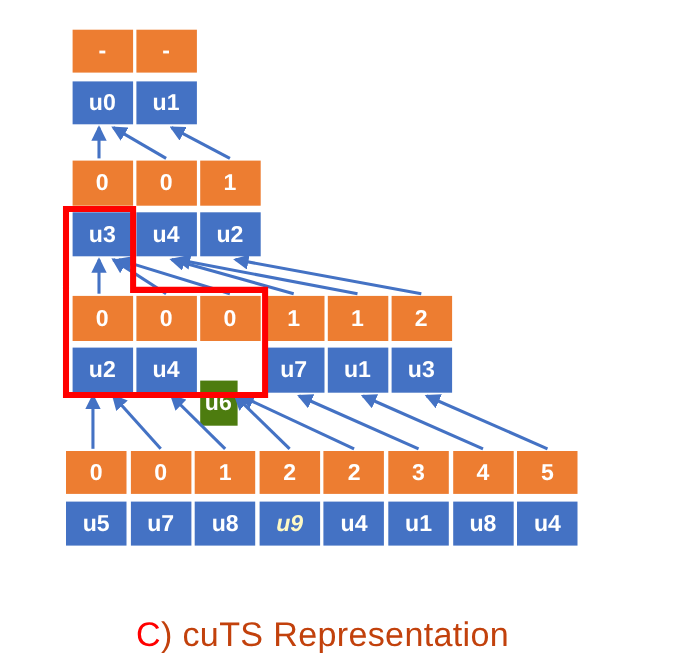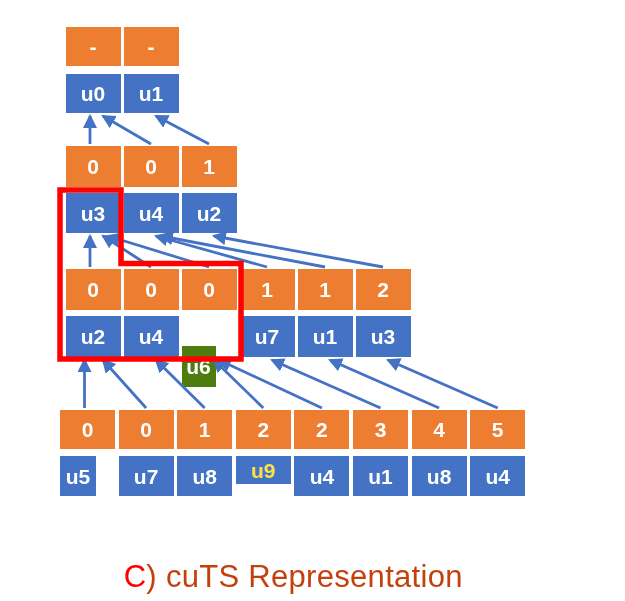--- a/index.html
+++ b/index.html
@@ -61,24 +61,24 @@
       <div class="cell" style="left: 297.5px; top: 316px; width: 55px; height: 41px; background: rgb(68, 114, 196); color: rgb(255, 255, 255);">u1</div>
       <div class="cell" style="left: 355.5px; top: 316px; width: 55px; height: 41px; background: rgb(68, 114, 196); color: rgb(255, 255, 255);">u3</div>
       <div class="cell" style="left: 60px; top: 410px; width: 55px; height: 39px; background: rgb(237, 125, 49); color: rgb(255, 255, 255);">0</div>
       <div class="cell" style="left: 118.6px; top: 410px; width: 55px; height: 39px; background: rgb(237, 125, 49); color: rgb(255, 255, 255);">0</div>
       <div class="cell" style="left: 177.2px; top: 410px; width: 55px; height: 39px; background: rgb(237, 125, 49); color: rgb(255, 255, 255);">1</div>
       <div class="cell" style="left: 235.8px; top: 410px; width: 55px; height: 39px; background: rgb(237, 125, 49); color: rgb(255, 255, 255);">2</div>
       <div class="cell" style="left: 294.4px; top: 410px; width: 55px; height: 39px; background: rgb(237, 125, 49); color: rgb(255, 255, 255);">2</div>
       <div class="cell" style="left: 353px; top: 410px; width: 55px; height: 39px; background: rgb(237, 125, 49); color: rgb(255, 255, 255);">3</div>
       <div class="cell" style="left: 411.6px; top: 410px; width: 55px; height: 39px; background: rgb(237, 125, 49); color: rgb(255, 255, 255);">4</div>
       <div class="cell" style="left: 470.2px; top: 410px; width: 55px; height: 39px; background: rgb(237, 125, 49); color: rgb(255, 255, 255);">5</div>
-      <div class="cell" style="left: 60px; top: 456px; width: 36px; height: 40px; background: rgb(68, 114, 196); color: rgb(255, 255, 255);">u5</div>
+      <div class="cell" style="left: 60px; top: 456px; width: 55px; height: 40px; background: rgb(68, 114, 196); color: rgb(255, 255, 255);">u5</div>
       <div class="cell" style="left: 118.6px; top: 456px; width: 55px; height: 40px; background: rgb(68, 114, 196); color: rgb(255, 255, 255);">u7</div>
       <div class="cell" style="left: 177.2px; top: 456px; width: 55px; height: 40px; background: rgb(68, 114, 196); color: rgb(255, 255, 255);">u8</div>
-      <div class="cell" style="left: 235.8px; top: 456px; width: 55px; height: 28px; background: rgb(68, 114, 196); color: #fde047;">u9</div>
+      <div class="cell" style="left: 235.8px; top: 456px; width: 55px; height: 40px; background: rgb(68, 114, 196); color: #fef9c3; font-style: italic;">u9</div>
       <div class="cell" style="left: 294.4px; top: 456px; width: 55px; height: 40px; background: rgb(68, 114, 196); color: rgb(255, 255, 255);">u4</div>
       <div class="cell" style="left: 353px; top: 456px; width: 55px; height: 40px; background: rgb(68, 114, 196); color: rgb(255, 255, 255);">u1</div>
       <div class="cell" style="left: 411.6px; top: 456px; width: 55px; height: 40px; background: rgb(68, 114, 196); color: rgb(255, 255, 255);">u8</div>
       <div class="cell" style="left: 470.2px; top: 456px; width: 55px; height: 40px; background: rgb(68, 114, 196); color: rgb(255, 255, 255);">u4</div>
     </div>
 
   <svg id="arrow-layer" width="625" height="601" viewBox="0 0 625 601">
     <defs>
       <marker id="ah" viewBox="0 0 10 10" refX="8.5" refY="5" markerWidth="5" markerHeight="5" orient="auto-start-reverse">
         <path id="ah-shape" d="M 0 0 L 10 5 L 0 10 z" fill="#4472C4"></path>

